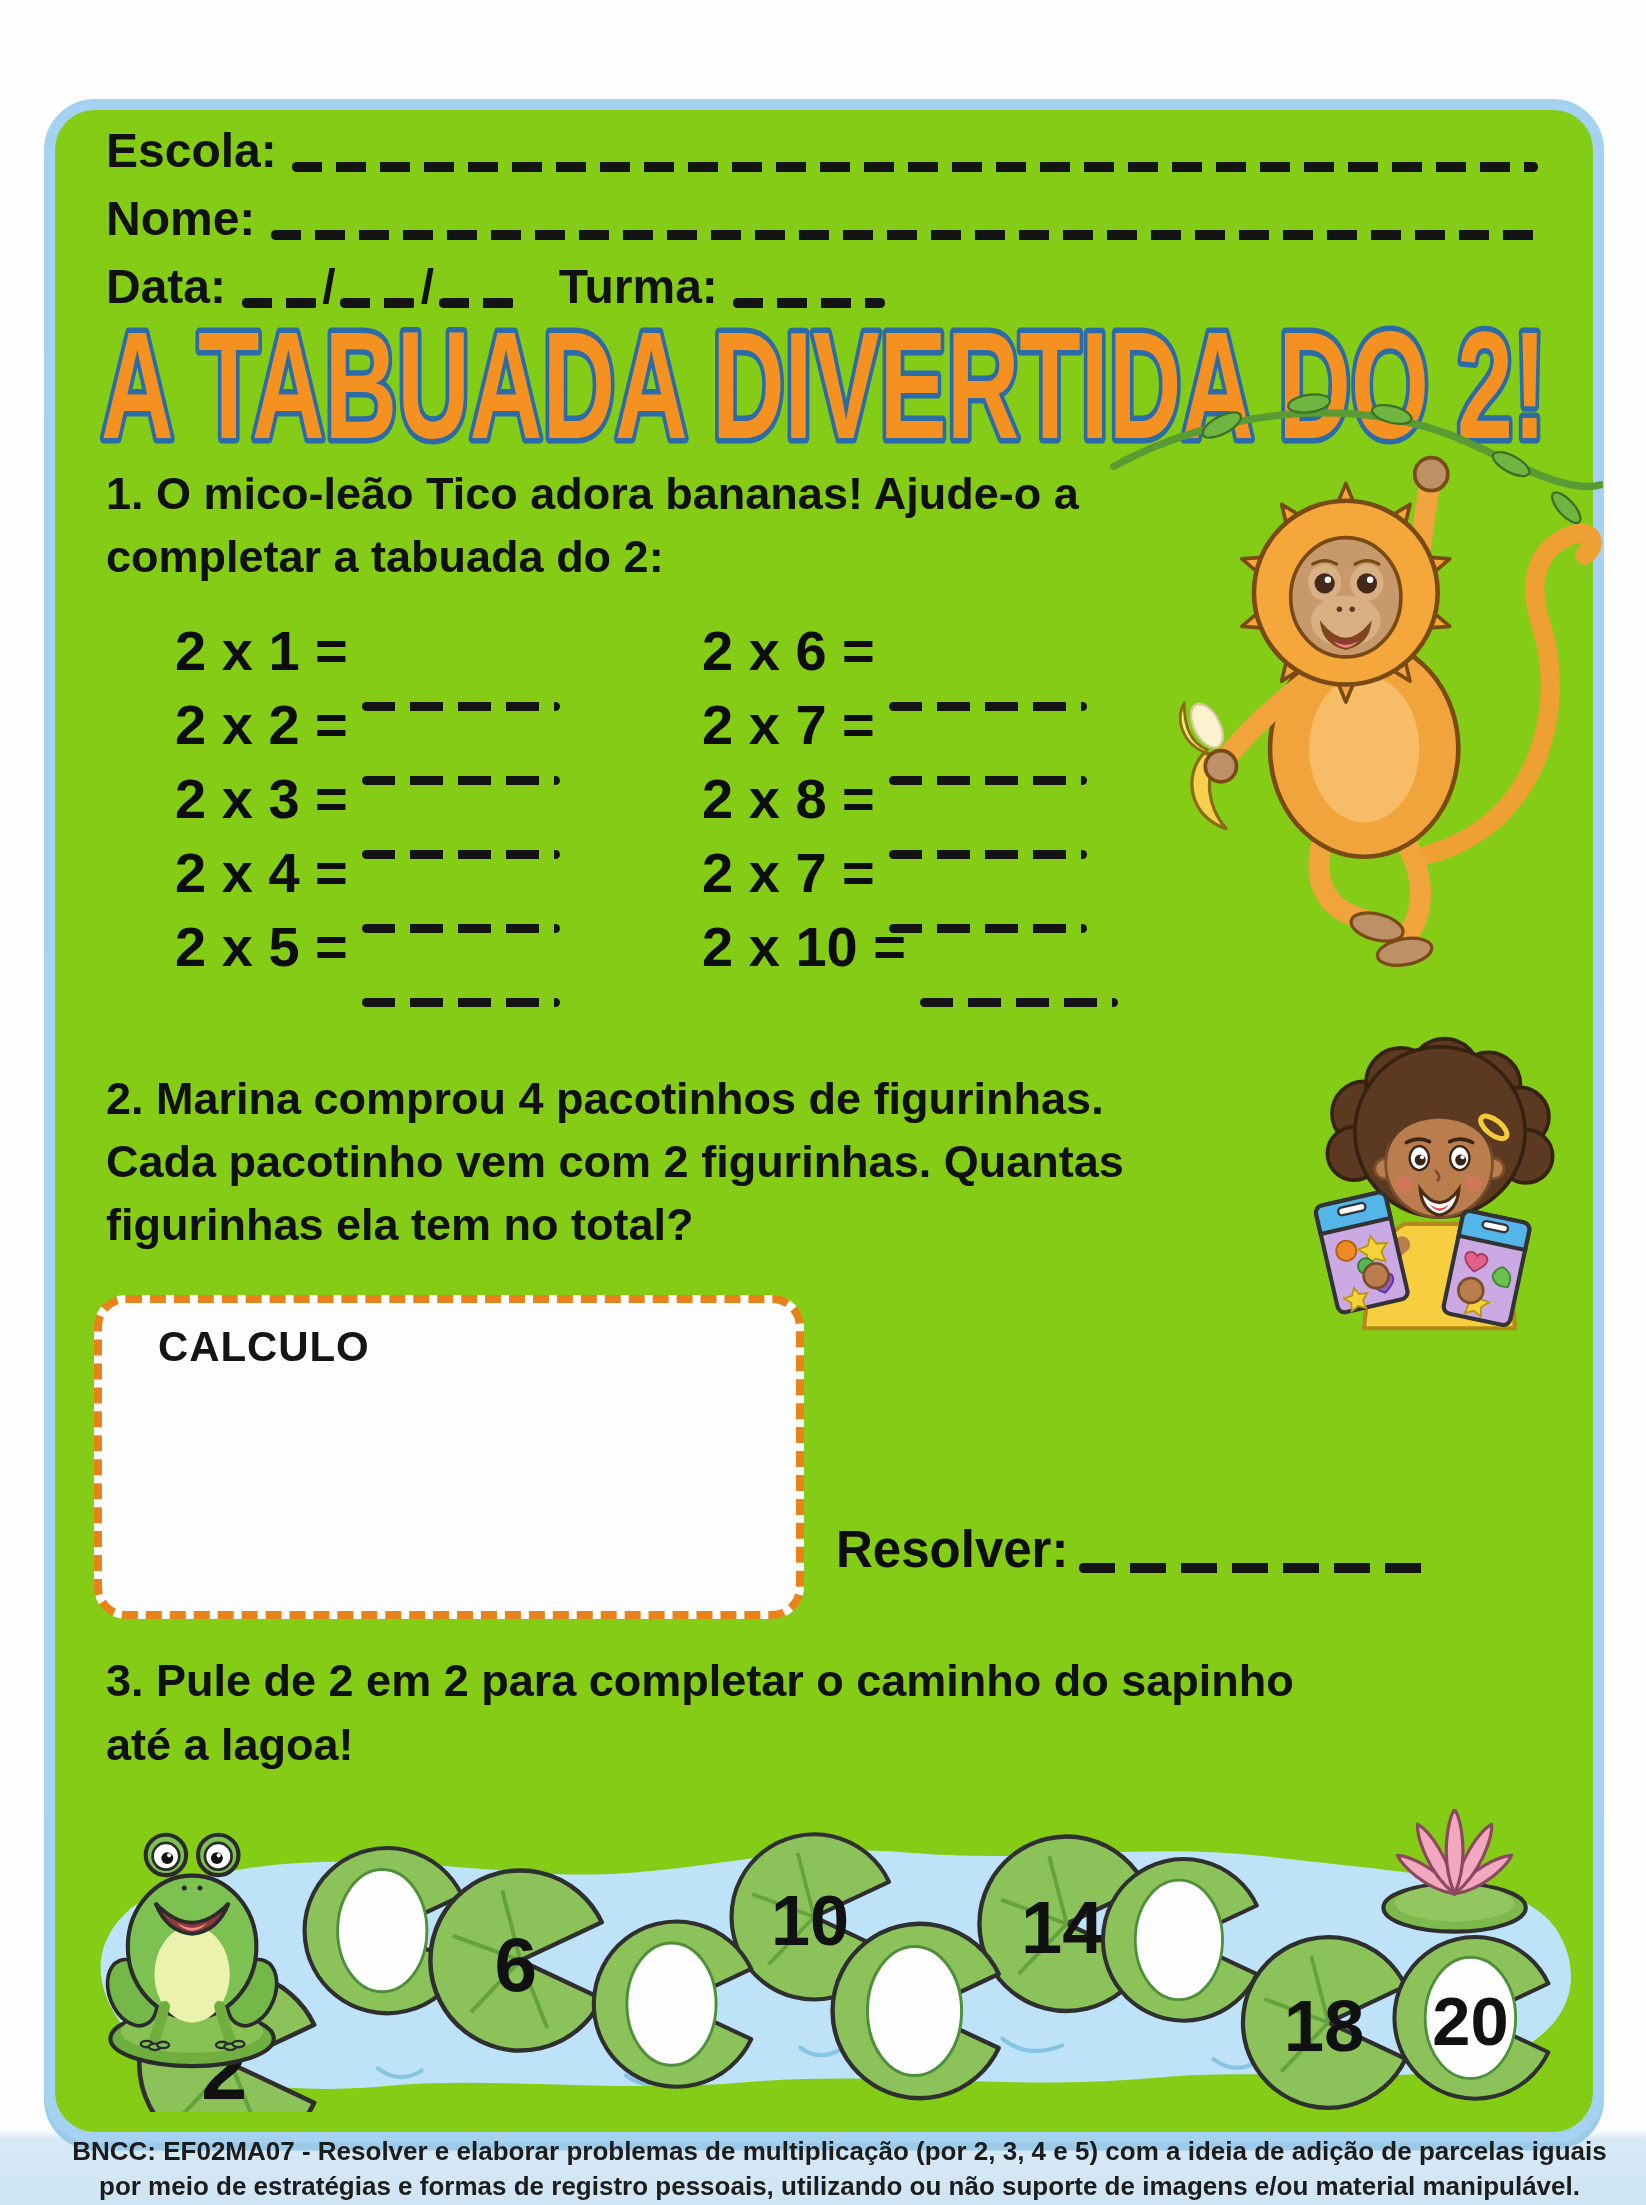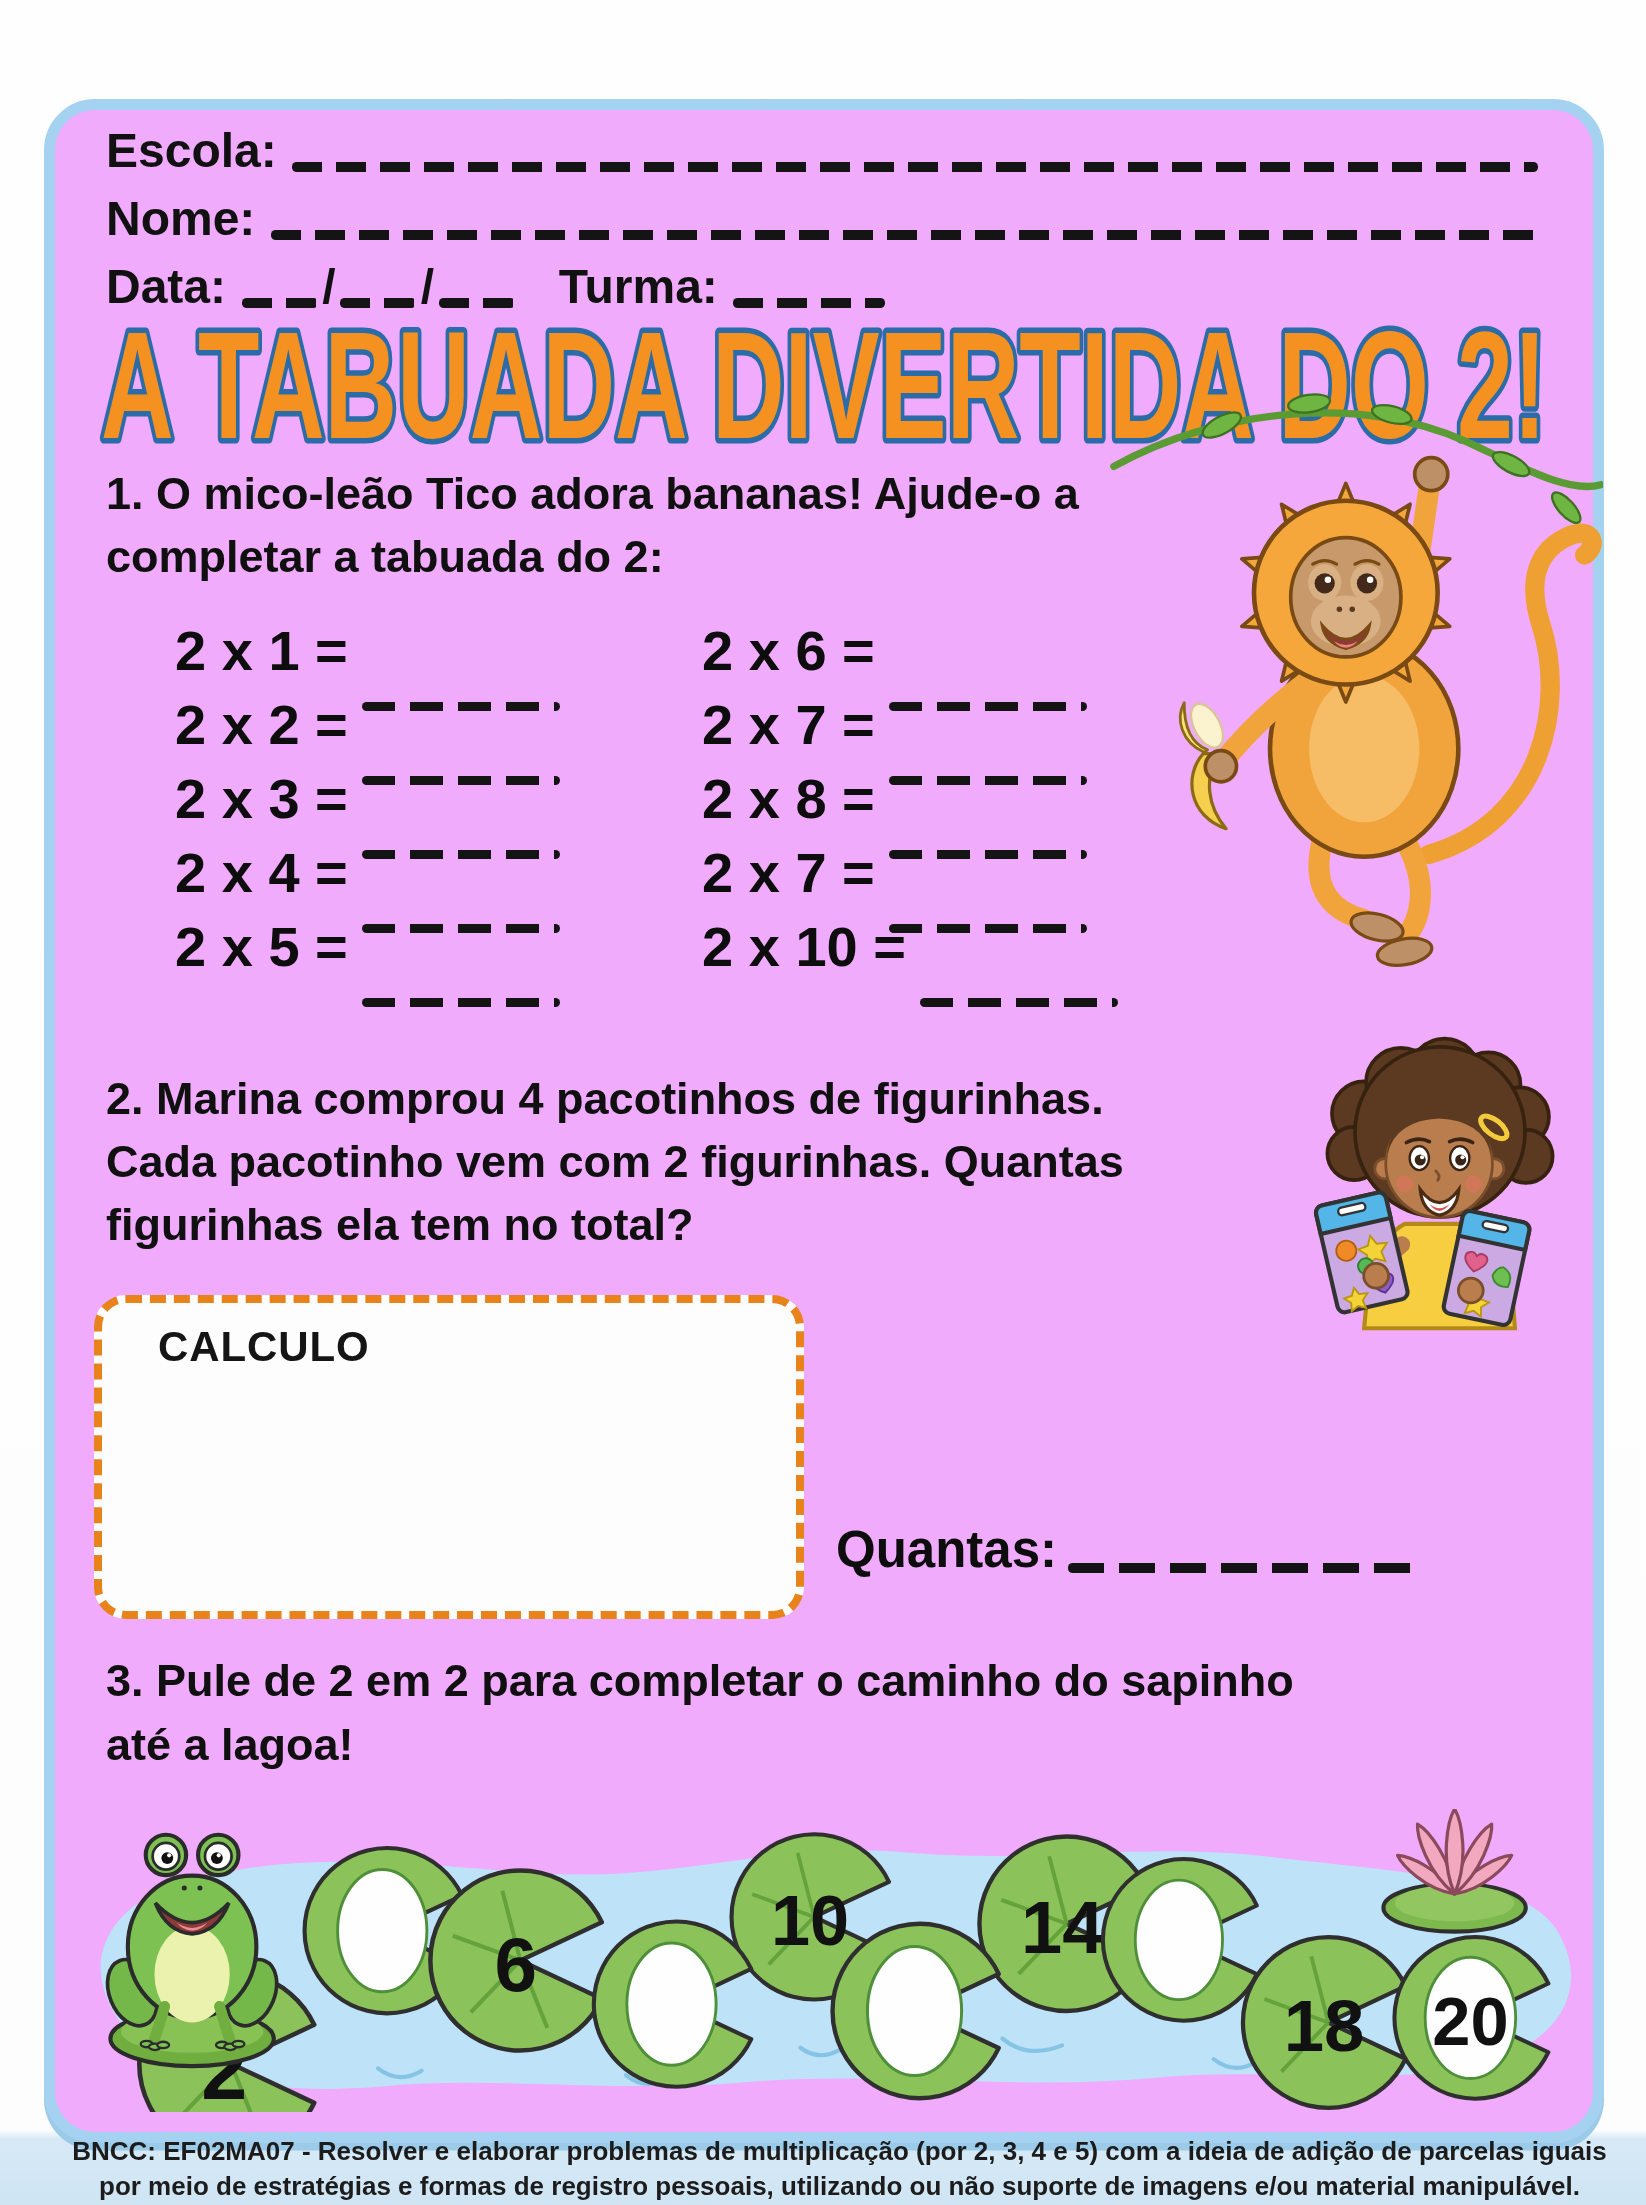--- a/index.html
+++ b/index.html
@@ -1,19 +1,19 @@
 <!DOCTYPE html>
 <html style="font-size:7.4px"><head>
 <meta charset="utf-8">
 <style>
   html,body{margin:0;padding:0;width:1647px;height:2205px;overflow:hidden;
     font-family:"Liberation Sans",sans-serif;
     background:linear-gradient(180deg,#fefefe 0%,#fdfdfd 96.6%,#d7e9f6 97%,#cfe5f4 100%);}
   .card{position:absolute;left:44px;top:99px;width:1560px;height:2044px;
-    background:#f0abfc;border:11px solid #a5d2f1;border-radius:51px;
+    background:#84cc16;border:11px solid #a5d2f1;border-radius:51px;
     box-shadow:0 7.4px 0 #9ccbe9;box-sizing:border-box;}
   .abs{position:absolute;}
   
   .hrow{position:absolute;left:51px;right:55px;display:flex;align-items:baseline;
     font-size:48px;font-weight:700;color:#111;}
   .hrow .lbl{white-space:nowrap;margin-right:15.6px;}
   .hblank{height:9.2px;align-self:flex-end;margin-bottom:6.4px;border-radius:4.6px;
     background:repeating-linear-gradient(90deg,#141414 0 30px,transparent 30px 44px);}
   .grow{flex:1;}
   
@@ -252,21 +252,21 @@
       <path d="M -8,50 l9,18 20,3 -15,14 4,20 -18,-9 -18,9 4,-20 -15,-14 20,-3 Z" fill="#f4d23a" stroke="#b8960e" stroke-width="4"></path>
     </g>
     <circle cx="196" cy="528" r="27" fill="#b97d4e" stroke="#7a4e2a" stroke-width="6"></circle>
     <circle cx="402" cy="560" r="27" fill="#b97d4e" stroke="#7a4e2a" stroke-width="6"></circle>
   </svg>
 
   <div class="calcbox">
     <div class="clabel">CALCULO</div>
   </div>
   <div class="resposta">
-    <span>Quantas:</span><span class="rblank"></span>
+    <span>Resolver:</span><span class="rblank"></span>
   </div>
 
   <div class="prompt" style="top:1539px;line-height:64px;">
     <div>3. Pule de 2 em 2 para completar o caminho do sapinho</div>
     <div>até a lagoa!</div>
   </div>
 
   <svg class="abs" style="left:1.4px;top:1699px;width:1537px;height:303px;" viewBox="0 0 3345 660">
     <path d="M 170,210 C 420,70 760,120 1050,140 C 1350,160 1560,70 1850,95 C 2150,120 2350,70 2650,105
          C 2950,140 3190,150 3265,260 C 3330,360 3305,480 3150,540 C 2950,615 2650,560 2400,585

